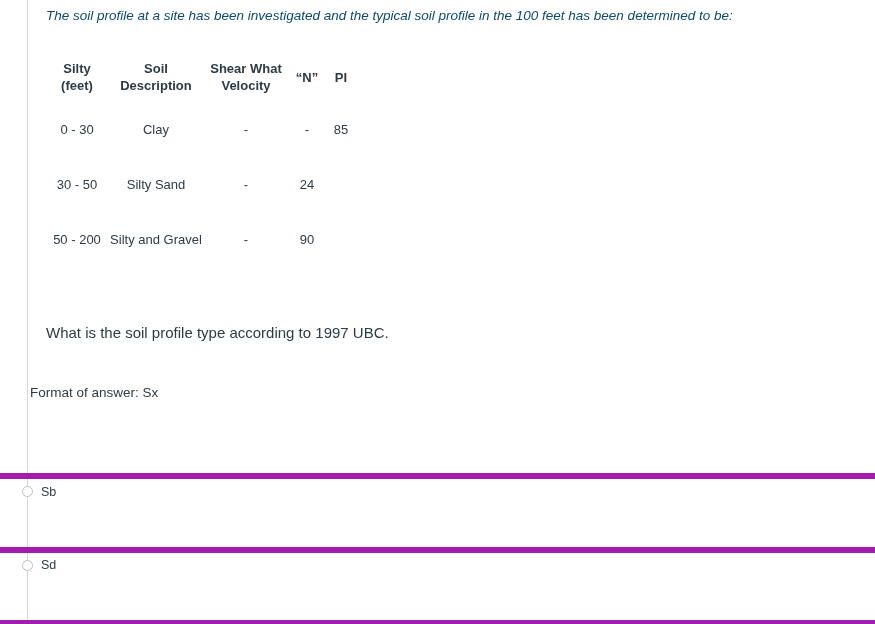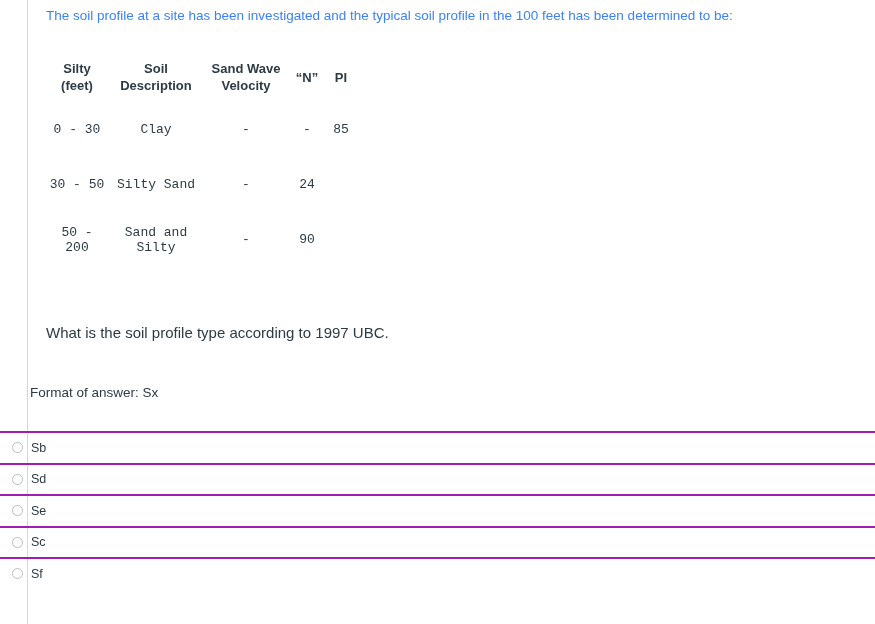--- a/index.html
+++ b/index.html
@@ -33,22 +33,23 @@
     right: 0;
     bottom: 0;
   }
 
   .intro {
     position: absolute;
     left: 18px;
     top: 7px;
     font-size: 13.5px;
     line-height: 18px;
-    color: #3b82f6;
+    color: #0c4a6e;
     white-space: nowrap;
+    font-style: italic;
   }
 
   
   .soil-table {
     position: absolute;
     left: 18px;
     top: 52px;
     border-collapse: collapse;
     font-size: 13px;
     color: #2d3b45;
@@ -69,21 +70,21 @@
     font-weight: normal;
     color: #2d3b45;
   }
   .col-depth  { width: 62px; }
   .col-desc   { width: 96px; }
   .col-vs     { width: 84px; }
   .col-n      { width: 38px; }
   .col-pi     { width: 30px; }
 
   .soil-table tr.hdr { height: 50px; }
-  .soil-table tr.data-row { height: 55px; font-family: Liberation Mono, monospace; }
+  .soil-table tr.data-row { height: 55px; }
 
   
   .question {
     position: absolute;
     left: 18px;
     top: 324px;
     font-size: 15px;
     line-height: 18px;
   }
   .format {
@@ -97,25 +98,26 @@
   
   .options {
     position: absolute;
     left: 0;
     right: 0;
     top: 431px;
   }
   .option-row {
     position: relative;
     height: 31.5px;
-    border-top: 2px solid #a21caf;
+    border-top: 6px solid #a21caf;
     display: flex;
     align-items: center;
-    padding-left: 12px;
+    padding-left: 22px;
     box-sizing: border-box;
+    margin-top: 42px;
   }
   .radio {
     width: 11px;
     height: 11px;
     border: 1px solid #b9bfc4;
     border-radius: 50%;
     background: #ffffff;
     box-sizing: border-box;
     flex: 0 0 auto;
     margin-right: 8px;
@@ -137,21 +139,21 @@
 
   <table class="soil-table">
     <thead>
       <tr class="hdr">
         <th class="col-depth">
           <span>Silty</span><br>
           <span>(feet)</span>
         </th>
         <th class="col-desc">Soil Description</th>
         <th class="col-vs">
-          <span>Sand Wave</span><br>
+          <span>Shear What</span><br>
           <span>Velocity</span>
         </th>
         <th class="col-n">“N”</th>
         <th class="col-pi">PI</th>
       </tr>
     </thead>
     <tbody>
       <tr class="data-row">
         <td class="col-depth">0 - 30</td>
         <td class="col-desc">Clay</td>
@@ -161,21 +163,21 @@
       </tr>
       <tr class="data-row">
         <td class="col-depth">30 - 50</td>
         <td class="col-desc">Silty Sand</td>
         <td class="col-vs">-</td>
         <td class="col-n">24</td>
         <td class="col-pi"></td>
       </tr>
       <tr class="data-row">
         <td class="col-depth">50 - 200</td>
-        <td class="col-desc">Sand and Silty</td>
+        <td class="col-desc">Silty and Gravel</td>
         <td class="col-vs">-</td>
         <td class="col-n">90</td>
         <td class="col-pi"></td>
       </tr>
     </tbody>
   </table>
 
   <div class="question">What is the soil profile type according to 1997 UBC.</div>
 
   <div class="format">Format of answer: Sx</div>

